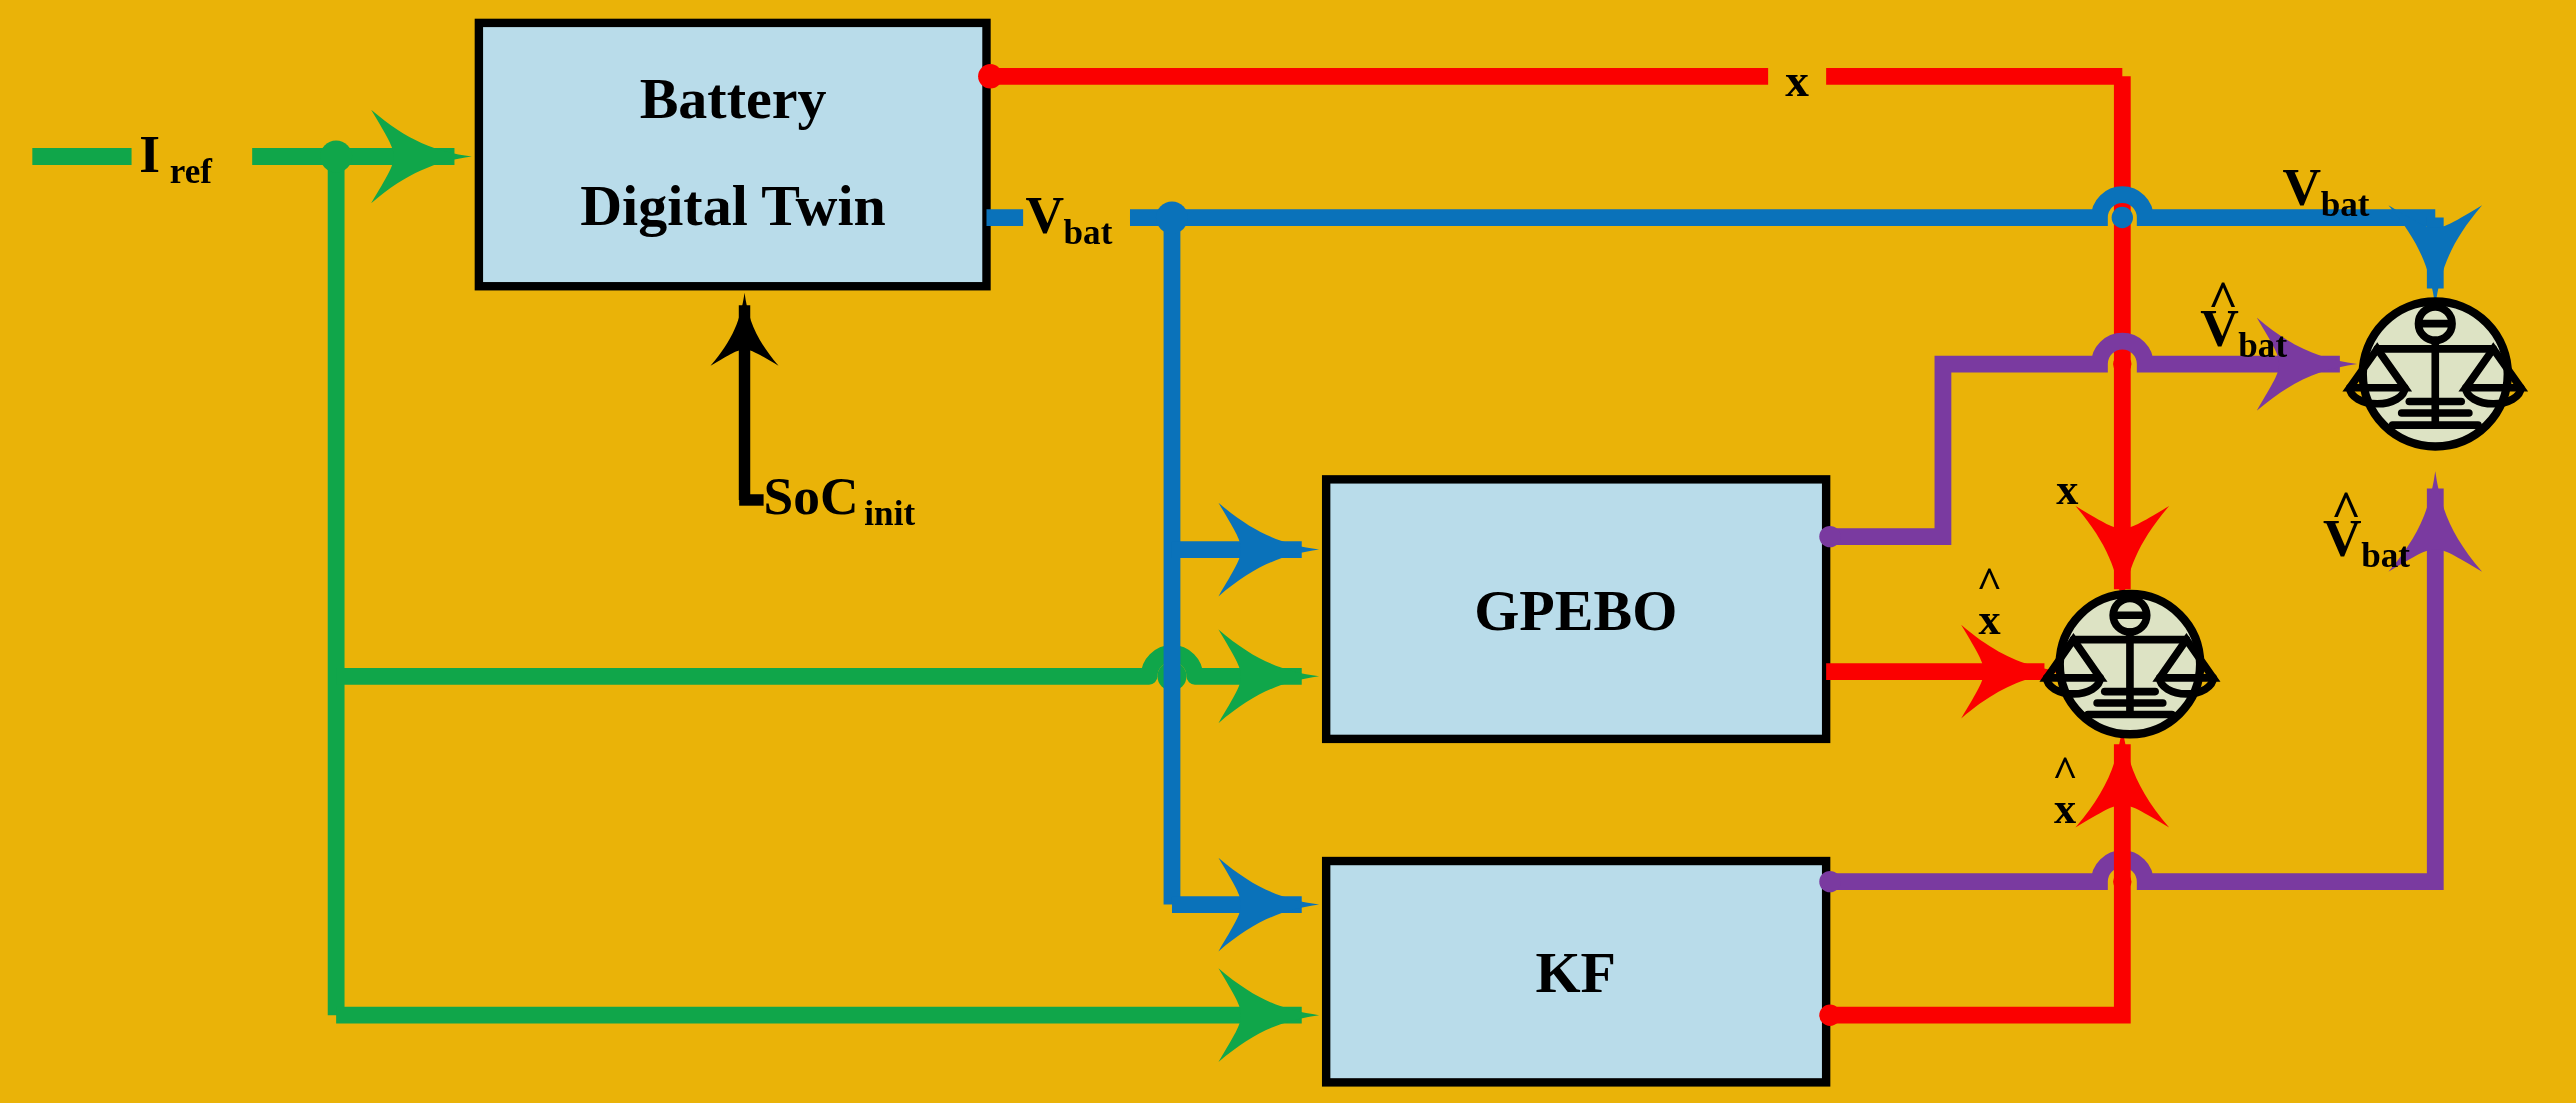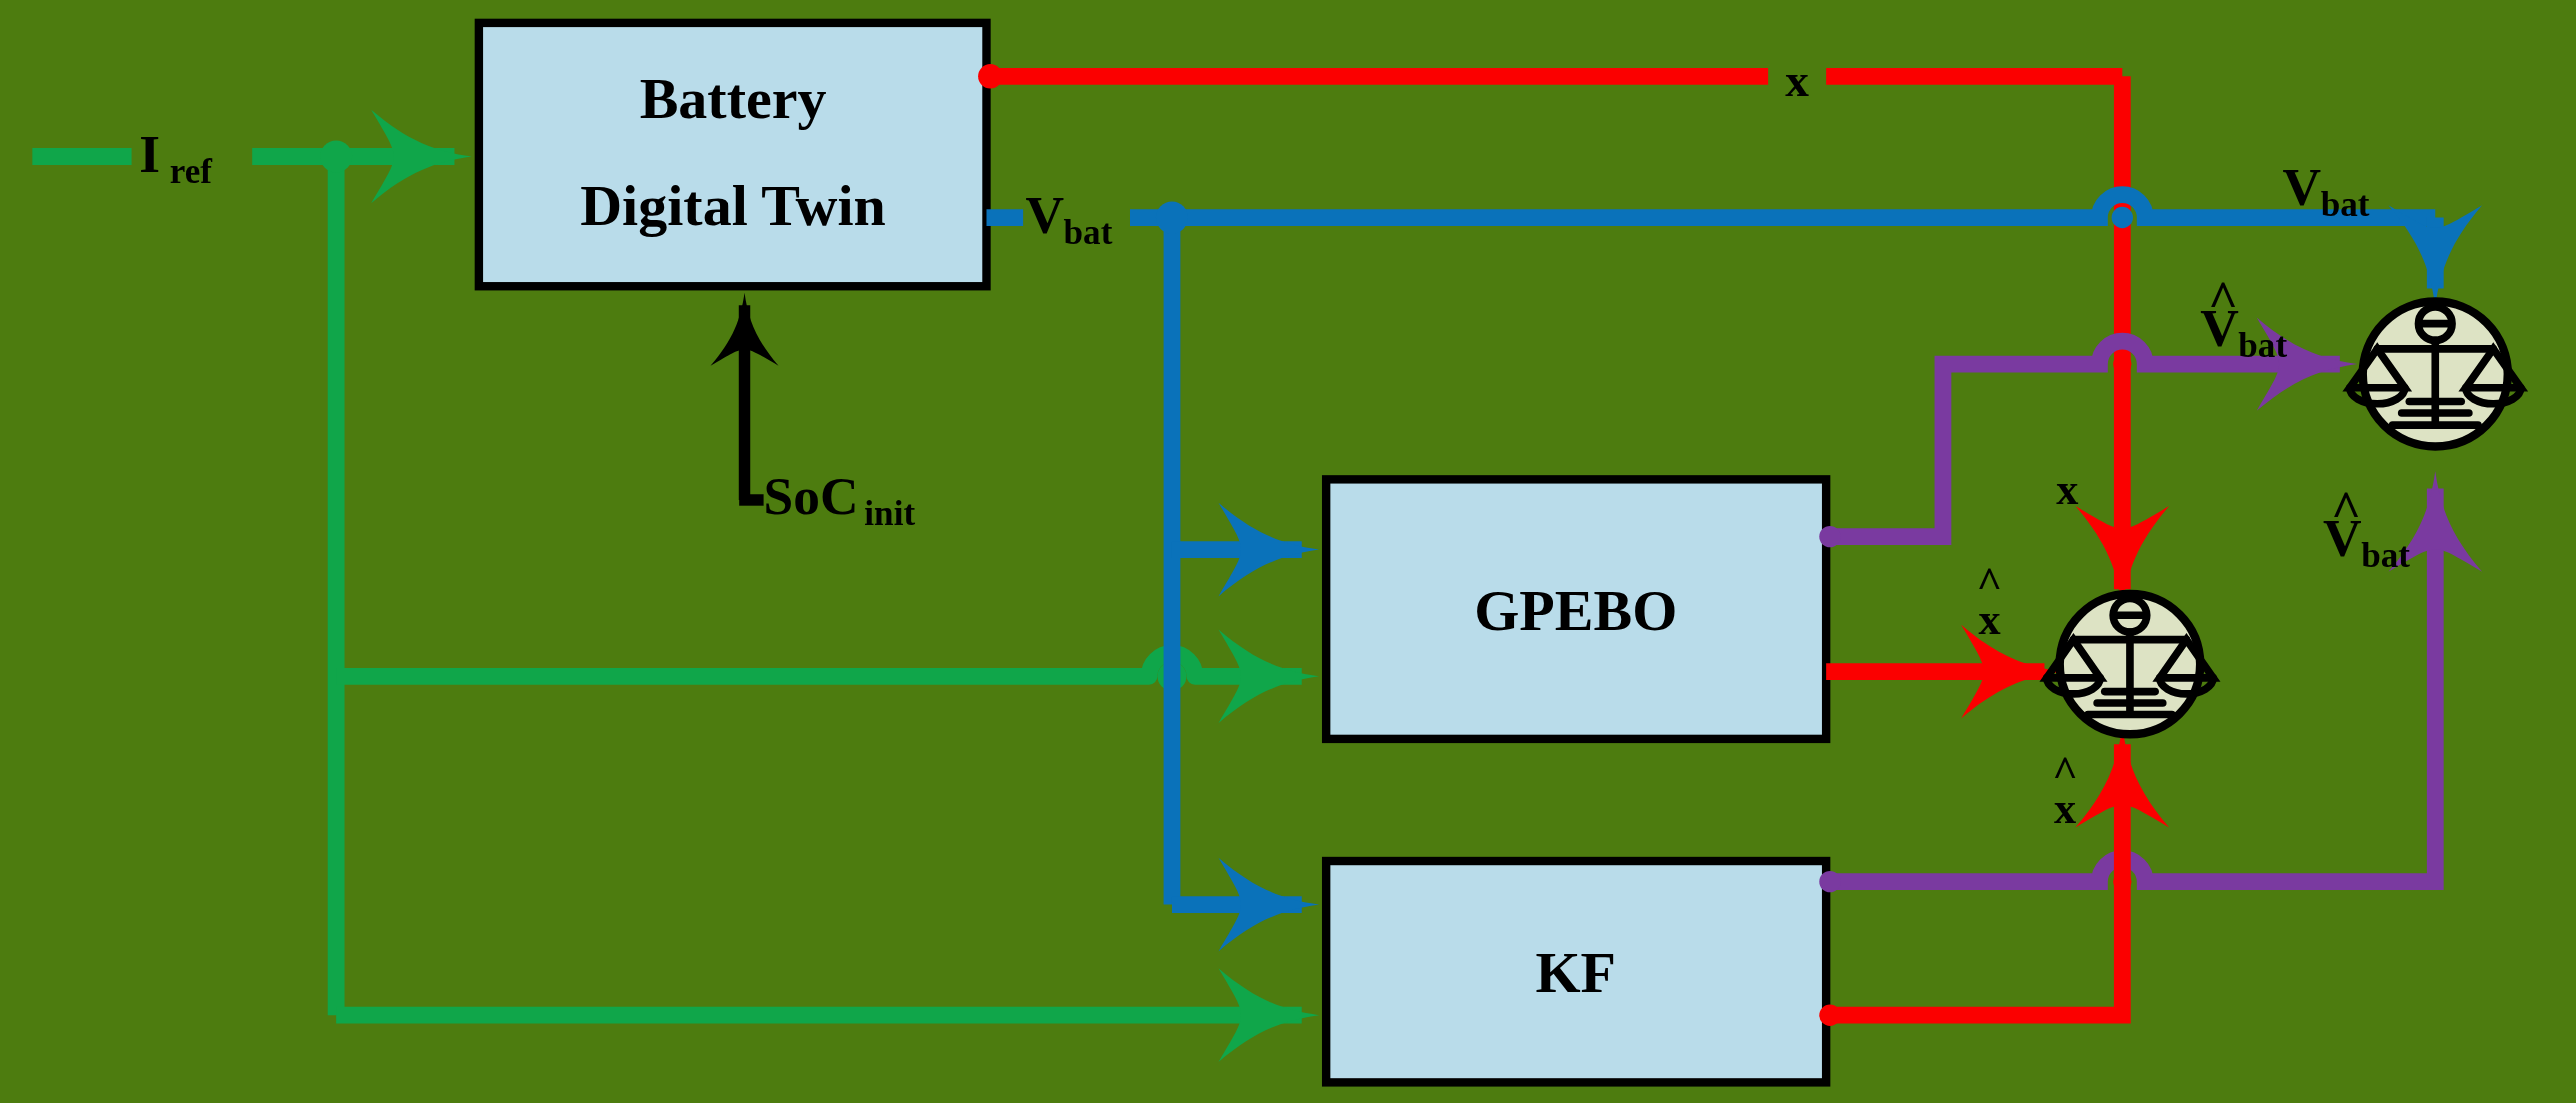--- a/index.html
+++ b/index.html
@@ -1,19 +1,19 @@
 <!DOCTYPE html>
 <html style="font-size:12.2px"><head>
 <meta charset="utf-8">
 <title>Battery Digital Twin Observer Block Diagram</title>
 <style>
   html,body{margin:0;padding:0;background:#ffffff;}
   body{width:2576px;height:1103px;overflow:hidden;
        font-family:"Liberation Serif","DejaVu Serif",serif;}
-  #diagram{position:relative;width:2576px;height:1103px;background:#4d7c0f;}
+  #diagram{position:relative;width:2576px;height:1103px;background:#eab308;}
   svg.layer{position:absolute;left:0;top:0;width:2576px;height:1103px;}
   .blk-label{font-family:"Liberation Serif","DejaVu Serif",serif;font-weight:bold;fill:#000;}
   .sig-label{font-family:"Liberation Serif","DejaVu Serif",serif;font-weight:bold;fill:#000;}
 </style>
 </head>
 <body>
 
 <div id="diagram">
 
 <svg class="layer" viewBox="0 0 3374 1445" xmlns="http://www.w3.org/2000/svg">

